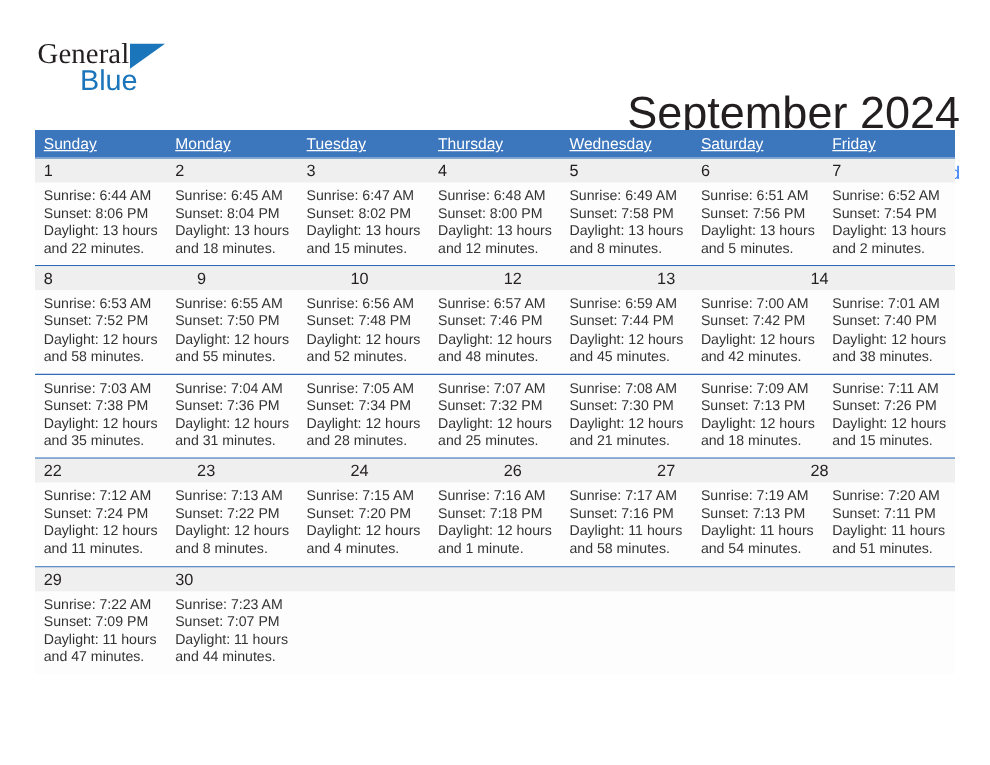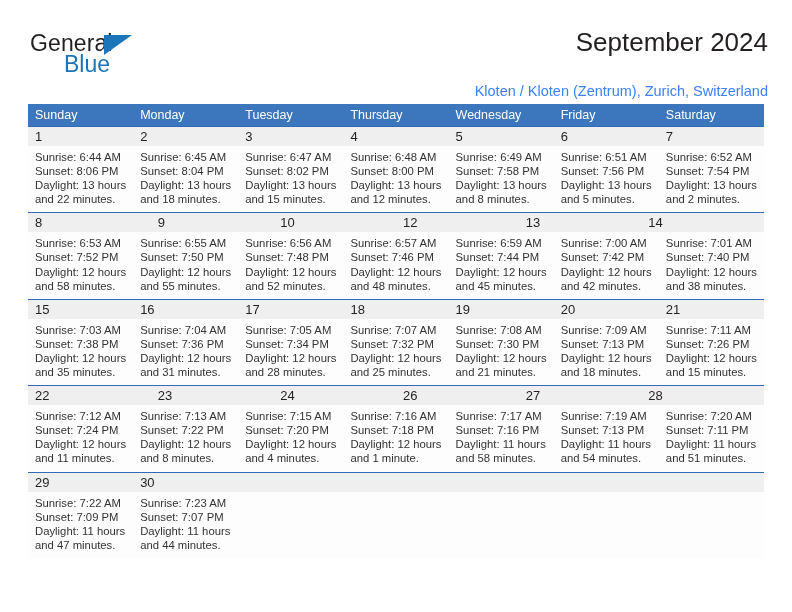--- a/index.html
+++ b/index.html
@@ -36,21 +36,21 @@
     width: 190px;
     height: 56px;
   }
   .brand-general {
     position: absolute;
     left: 2px;
     top: 0px;
     font-size: 23px;
     letter-spacing: 0.1px;
     color: #231f20;
-    font-family: Liberation Sans, sans-serif;
+    font-family: Liberation Serif, serif;
   }
   .brand-blue {
     position: absolute;
     left: 36px;
     top: 21px;
     font-size: 23px;
     color: #1b75bb;
     font-family: "Liberation Sans", sans-serif;
     text-align: right;
   }
@@ -64,25 +64,26 @@
     border-bottom: 20px solid transparent;
   }
 
   .titles {
     position: absolute;
     right: 0;
     top: 0;
     text-align: right;
   }
   .cal-title {
-    font-size: 26px;
+    font-size: 36px;
     font-weight: normal;
     color: #231f20;
     line-height: 32px;
     white-space: nowrap;
+    margin-top: 48px;
   }
   .cal-sub {
     margin-top: 24px;
     font-size: 14.5px;
     color: #3b82f6;
     line-height: 18px;
     white-space: nowrap;
   }
 
   
@@ -98,20 +99,21 @@
     height: 22px;
   }
   .weekday {
     flex: 1 1 0;
     color: #ffffff;
     font-size: 12.5px;
     line-height: 22px;
     padding-left: 7px;
     box-sizing: border-box;
     white-space: nowrap;
+    text-decoration: underline;
   }
   .week {
     border-top: 1.6px solid #2f6cb5;
     background: #fdfdfd;
   }
   .week:first-of-type {
     border-top: none;
   }
   .week-numbers {
     display: flex;
@@ -163,22 +165,22 @@
   </div>
 
   <div class="calendar">
 
     <div class="weekday-row">
       <div class="weekday">Sunday</div>
       <div class="weekday">Monday</div>
       <div class="weekday">Tuesday</div>
       <div class="weekday">Thursday</div>
       <div class="weekday">Wednesday</div>
+      <div class="weekday">Saturday</div>
       <div class="weekday">Friday</div>
-      <div class="weekday">Saturday</div>
     </div>
 
     <div class="week">
       <div class="week-numbers">
         <div class="daynum">1</div>
         <div class="daynum">2</div>
         <div class="daynum">3</div>
         <div class="daynum">4</div>
         <div class="daynum">5</div>
         <div class="daynum">6</div>
@@ -279,29 +281,20 @@
         <div class="daycell">
           <div>Sunrise: 7:01 AM</div>
           <div>Sunset: 7:40 PM</div>
           <div>Daylight: 12 hours</div>
           <div>and 38 minutes.</div>
         </div>
       </div>
     </div>
 
     <div class="week">
-      <div class="week-numbers">
-        <div class="daynum">15</div>
-        <div class="daynum">16</div>
-        <div class="daynum">17</div>
-        <div class="daynum">18</div>
-        <div class="daynum">19</div>
-        <div class="daynum">20</div>
-        <div class="daynum">21</div>
-      </div>
       <div class="week-body">
         <div class="daycell">
           <div>Sunrise: 7:03 AM</div>
           <div>Sunset: 7:38 PM</div>
           <div>Daylight: 12 hours</div>
           <div>and 35 minutes.</div>
         </div>
         <div class="daycell">
           <div>Sunrise: 7:04 AM</div>
           <div>Sunset: 7:36 PM</div>

